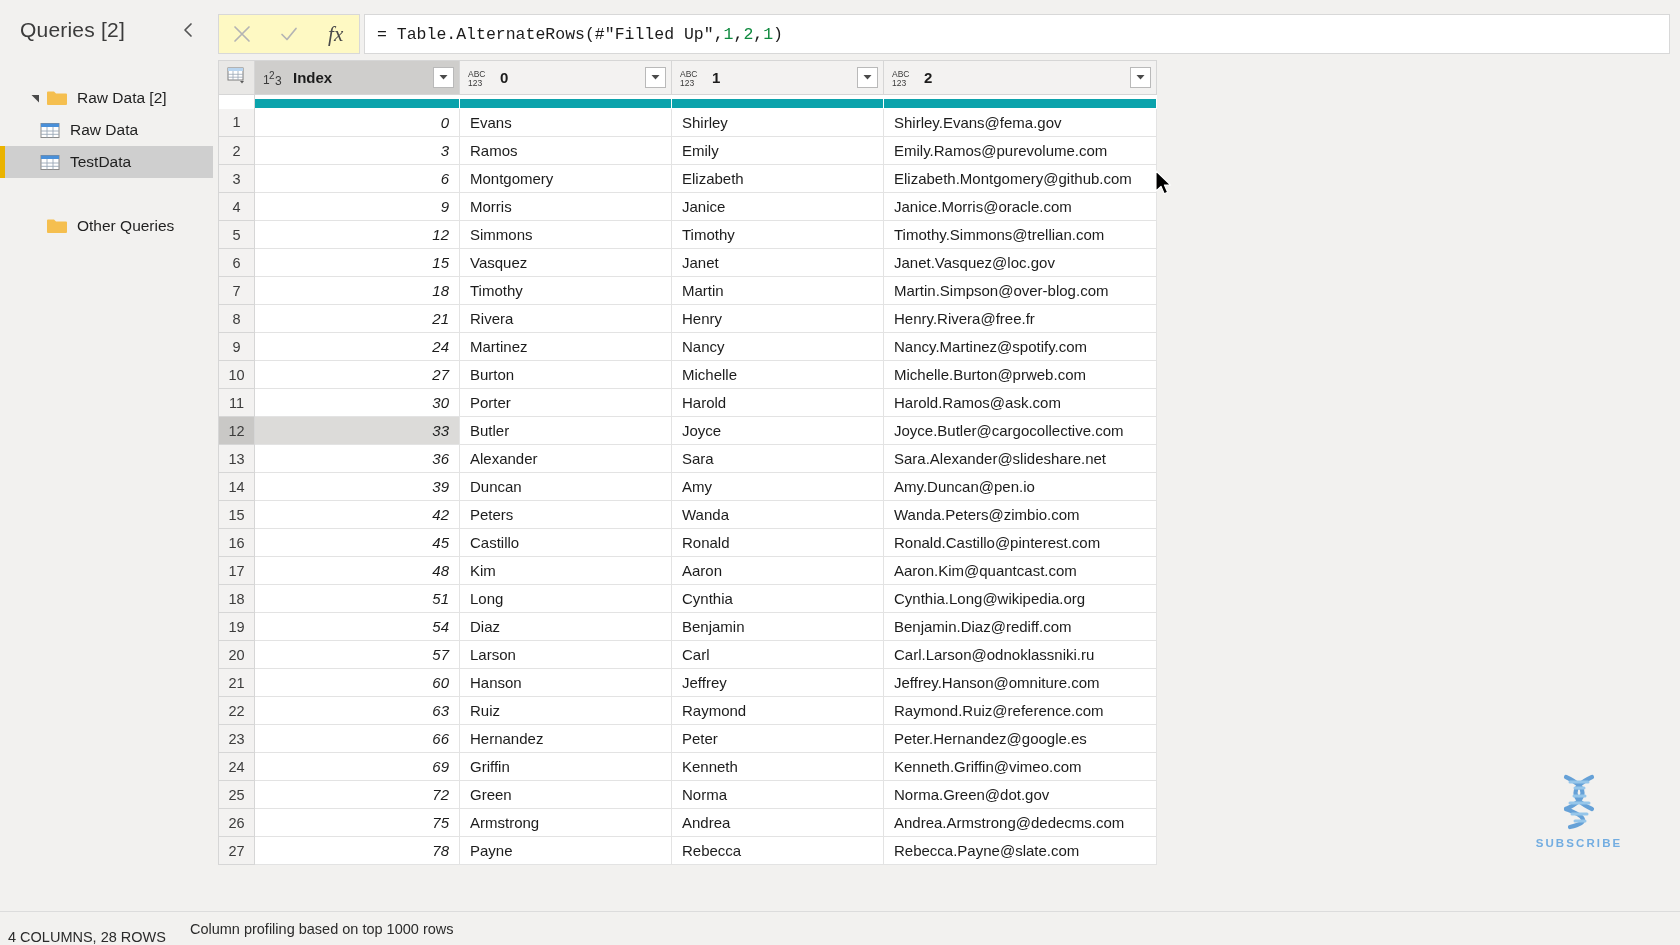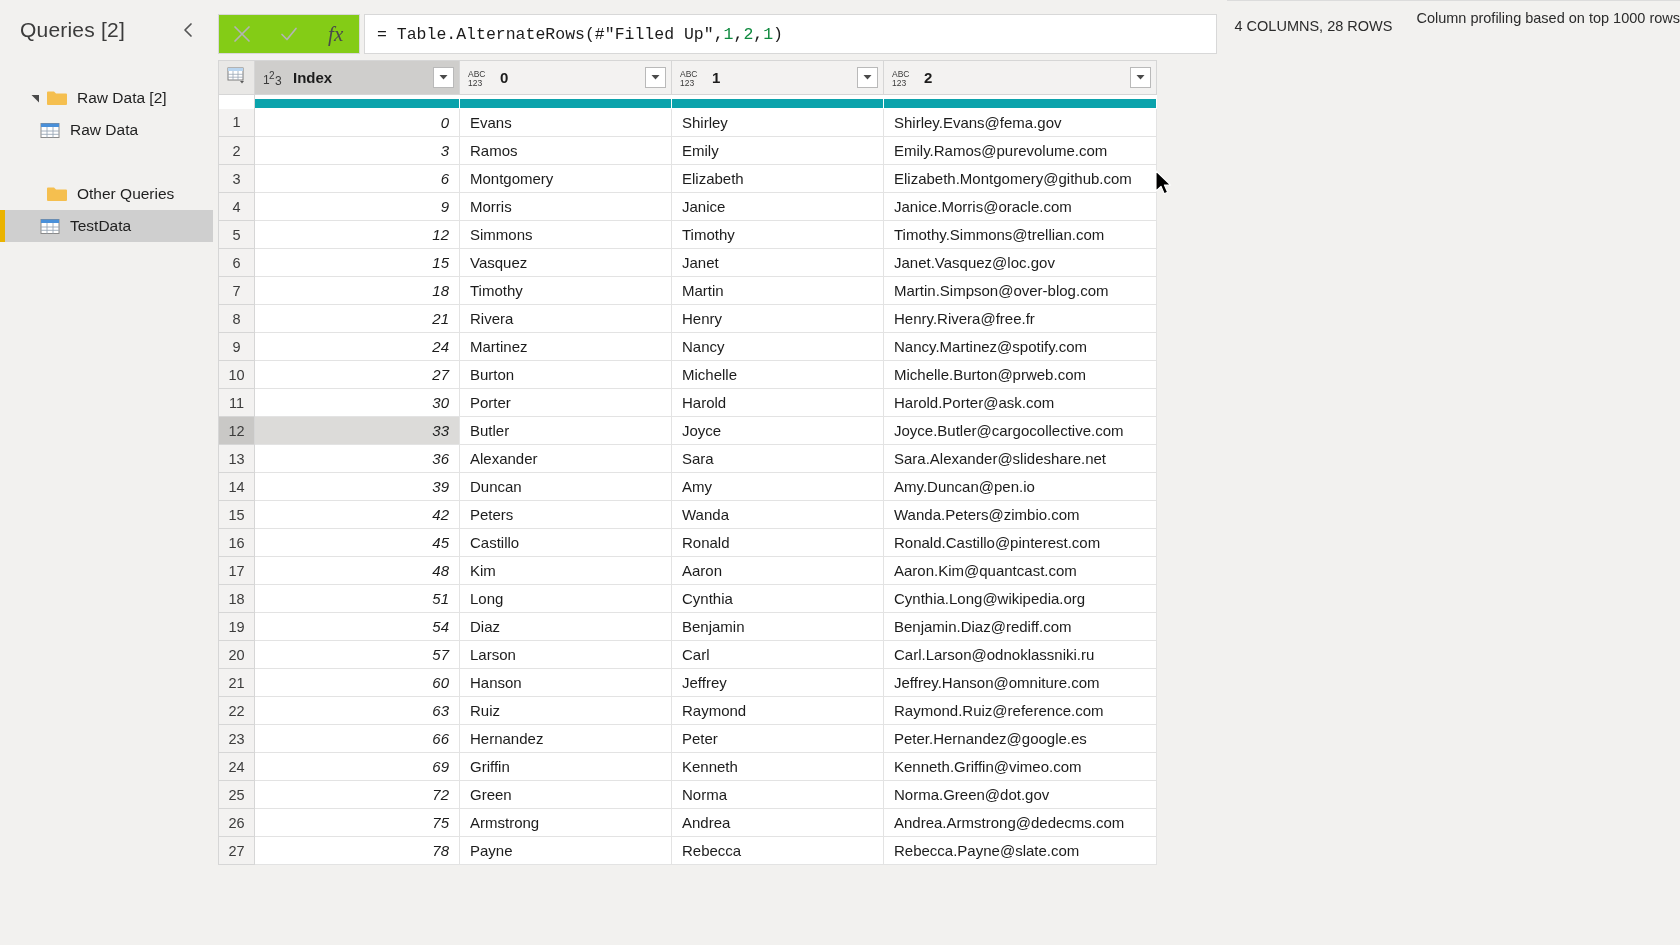--- a/index.html
+++ b/index.html
@@ -2,21 +2,21 @@
 <html><head>
 <meta charset="utf-8">
 <style>
   * { box-sizing: border-box; margin: 0; padding: 0; }
   html, body {
     width: 1680px; height: 945px;
     font-family: "Liberation Sans", sans-serif;
     background: #f2f1ef;
     overflow: hidden;
   }
-  #app { position: relative; width: 1680px; height: 945px; display: flex; flex-direction: row; }
+  #app { position: relative; width: 1680px; height: 945px; display: flex; flex-direction: column; }
 
   
   .body-row { display: flex; flex: 1 1 auto; min-height: 0; }
 
   
   .sidebar {
     width: 213px; flex: 0 0 213px;
     background: #f2f1ef;
     padding-top: 10px;
     position: relative;
@@ -59,21 +59,21 @@
 
   
   .formula-bar {
     display: flex; align-items: stretch;
     height: 40px; margin: 14px 0 0 0;
     padding-left: 0;
   }
   .fx-group {
     display: flex; align-items: center;
     width: 142px; flex: none;
-    background: #84cc16; border: 1px solid #d8d8d8;
+    background: #fef9c3; border: 1px solid #d8d8d8;
     margin-left: 5px;
   }
   .fx-btn {
     flex: 1; display: flex; align-items: center; justify-content: center;
     height: 100%; cursor: pointer;
   }
   .fx-btn svg { display: block; }
   .fx-label { font-family: "Liberation Serif", serif; font-style: italic; font-size: 21px; color: #4a4a4a; }
   .formula-input {
     flex: 1 1 auto; margin-left: 4px; margin-right: 10px;
@@ -222,39 +222,39 @@
           <span class="table-ico">
             <svg width="20" height="17" viewBox="0 0 20 17">
               <rect x="1" y="1.5" width="18" height="14" fill="#ffffff" stroke="#8a8a8a" stroke-width="1"></rect>
               <rect x="1" y="1.5" width="18" height="3.5" fill="#4a90d9"></rect>
               <path d="M7 5 V15.5 M13 5 V15.5 M1 9 H19 M1 12.3 H19" stroke="#9aa7b5" stroke-width="0.9"></path>
             </svg>
           </span>
           <span class="node-label italic">Raw Data</span>
         </div>
 
-        <div class="tree-node group">
-          <span class="tri"></span>
-          <span class="folder-ico">
-            <svg width="22" height="18" viewBox="0 0 22 18">
-                <path d="M1 3.5 A1 1 0 0 1 2 2.5 H8 L10 4.5 H20 A1 1 0 0 1 21 5.5 V15 A1 1 0 0 1 20 16 H2 A1 1 0 0 1 1 15 Z" fill="#f5bf4f"></path>
-              </svg>
-          </span>
-          <span class="node-label">Other Queries</span>
-        </div>
-
         <div class="tree-node child selected">
           <span class="table-ico">
             <svg width="20" height="17" viewBox="0 0 20 17">
               <rect x="1" y="1.5" width="18" height="14" fill="#ffffff" stroke="#8a8a8a" stroke-width="1"></rect>
               <rect x="1" y="1.5" width="18" height="3.5" fill="#4a90d9"></rect>
               <path d="M7 5 V15.5 M13 5 V15.5 M1 9 H19 M1 12.3 H19" stroke="#9aa7b5" stroke-width="0.9"></path>
             </svg>
           </span>
           <span class="node-label">TestData</span>
+        </div>
+
+        <div class="tree-node group">
+          <span class="tri"></span>
+          <span class="folder-ico">
+            <svg width="22" height="18" viewBox="0 0 22 18">
+                <path d="M1 3.5 A1 1 0 0 1 2 2.5 H8 L10 4.5 H20 A1 1 0 0 1 21 5.5 V15 A1 1 0 0 1 20 16 H2 A1 1 0 0 1 1 15 Z" fill="#f5bf4f"></path>
+              </svg>
+          </span>
+          <span class="node-label">Other Queries</span>
         </div>
 
       </div>
     </div>
 
     <div class="main">
 
       <div class="formula-bar">
         <div class="fx-group">
           <div class="fx-btn">
@@ -457,21 +457,21 @@
                 <td class="cell idx">27</td>
                 <td class="cell">Burton</td>
                 <td class="cell">Michelle</td>
                 <td class="cell">Michelle.Burton@prweb.com</td>
               </tr>
               <tr>
                 <td class="rownum">11</td>
                 <td class="cell idx">30</td>
                 <td class="cell">Porter</td>
                 <td class="cell">Harold</td>
-                <td class="cell">Harold.Porter@ask.com</td>
+                <td class="cell">Harold.Ramos@ask.com</td>
               </tr>
               <tr class="hl">
                 <td class="rownum">12</td>
                 <td class="cell idx">33</td>
                 <td class="cell">Butler</td>
                 <td class="cell">Joyce</td>
                 <td class="cell">Joyce.Butler@cargocollective.com</td>
               </tr>
               <tr>
                 <td class="rownum">13</td>
@@ -575,20 +575,40 @@
                 <td class="rownum">27</td>
                 <td class="cell idx">78</td>
                 <td class="cell">Payne</td>
                 <td class="cell">Rebecca</td>
                 <td class="cell">Rebecca.Payne@slate.com</td>
               </tr>
             </tbody>
         </table>
       </div>
 
+      <div class="watermark">
+        <span>
+          <svg width="62" height="58" viewBox="0 0 62 58">
+            <g fill="none" stroke="#5b9bd5" stroke-width="4.2" stroke-linecap="round">
+              <path d="M18 4 C40 14, 40 26, 18 36"></path>
+              <path d="M44 4 C22 14, 22 26, 44 36"></path>
+              <path d="M18 36 C40 44, 40 50, 22 54"></path>
+            </g>
+            <g stroke="#8fc3ea" stroke-width="3" stroke-linecap="round">
+              <path d="M22 9 H40"></path>
+              <path d="M27 15 H36"></path>
+              <path d="M26 23 H37"></path>
+              <path d="M22 30 H41"></path>
+              <path d="M24 41 H39"></path>
+              <path d="M27 48 H37"></path>
+            </g>
+          </svg>
+        </span>
+        <span class="wm-text">SUBSCRIBE</span>
+      </div>
 
       <div class="cursor">
         <svg width="20" height="28" viewBox="0 0 20 28">
           <path d="M2 1 L2 21 L7 16.3 L10.2 23.8 L13.6 22.3 L10.4 15 L16.6 15 Z" fill="#000000" stroke="#ffffff" stroke-width="1.1" stroke-linejoin="round"></path>
         </svg>
       </div>
 
     </div>
   </div>
 

